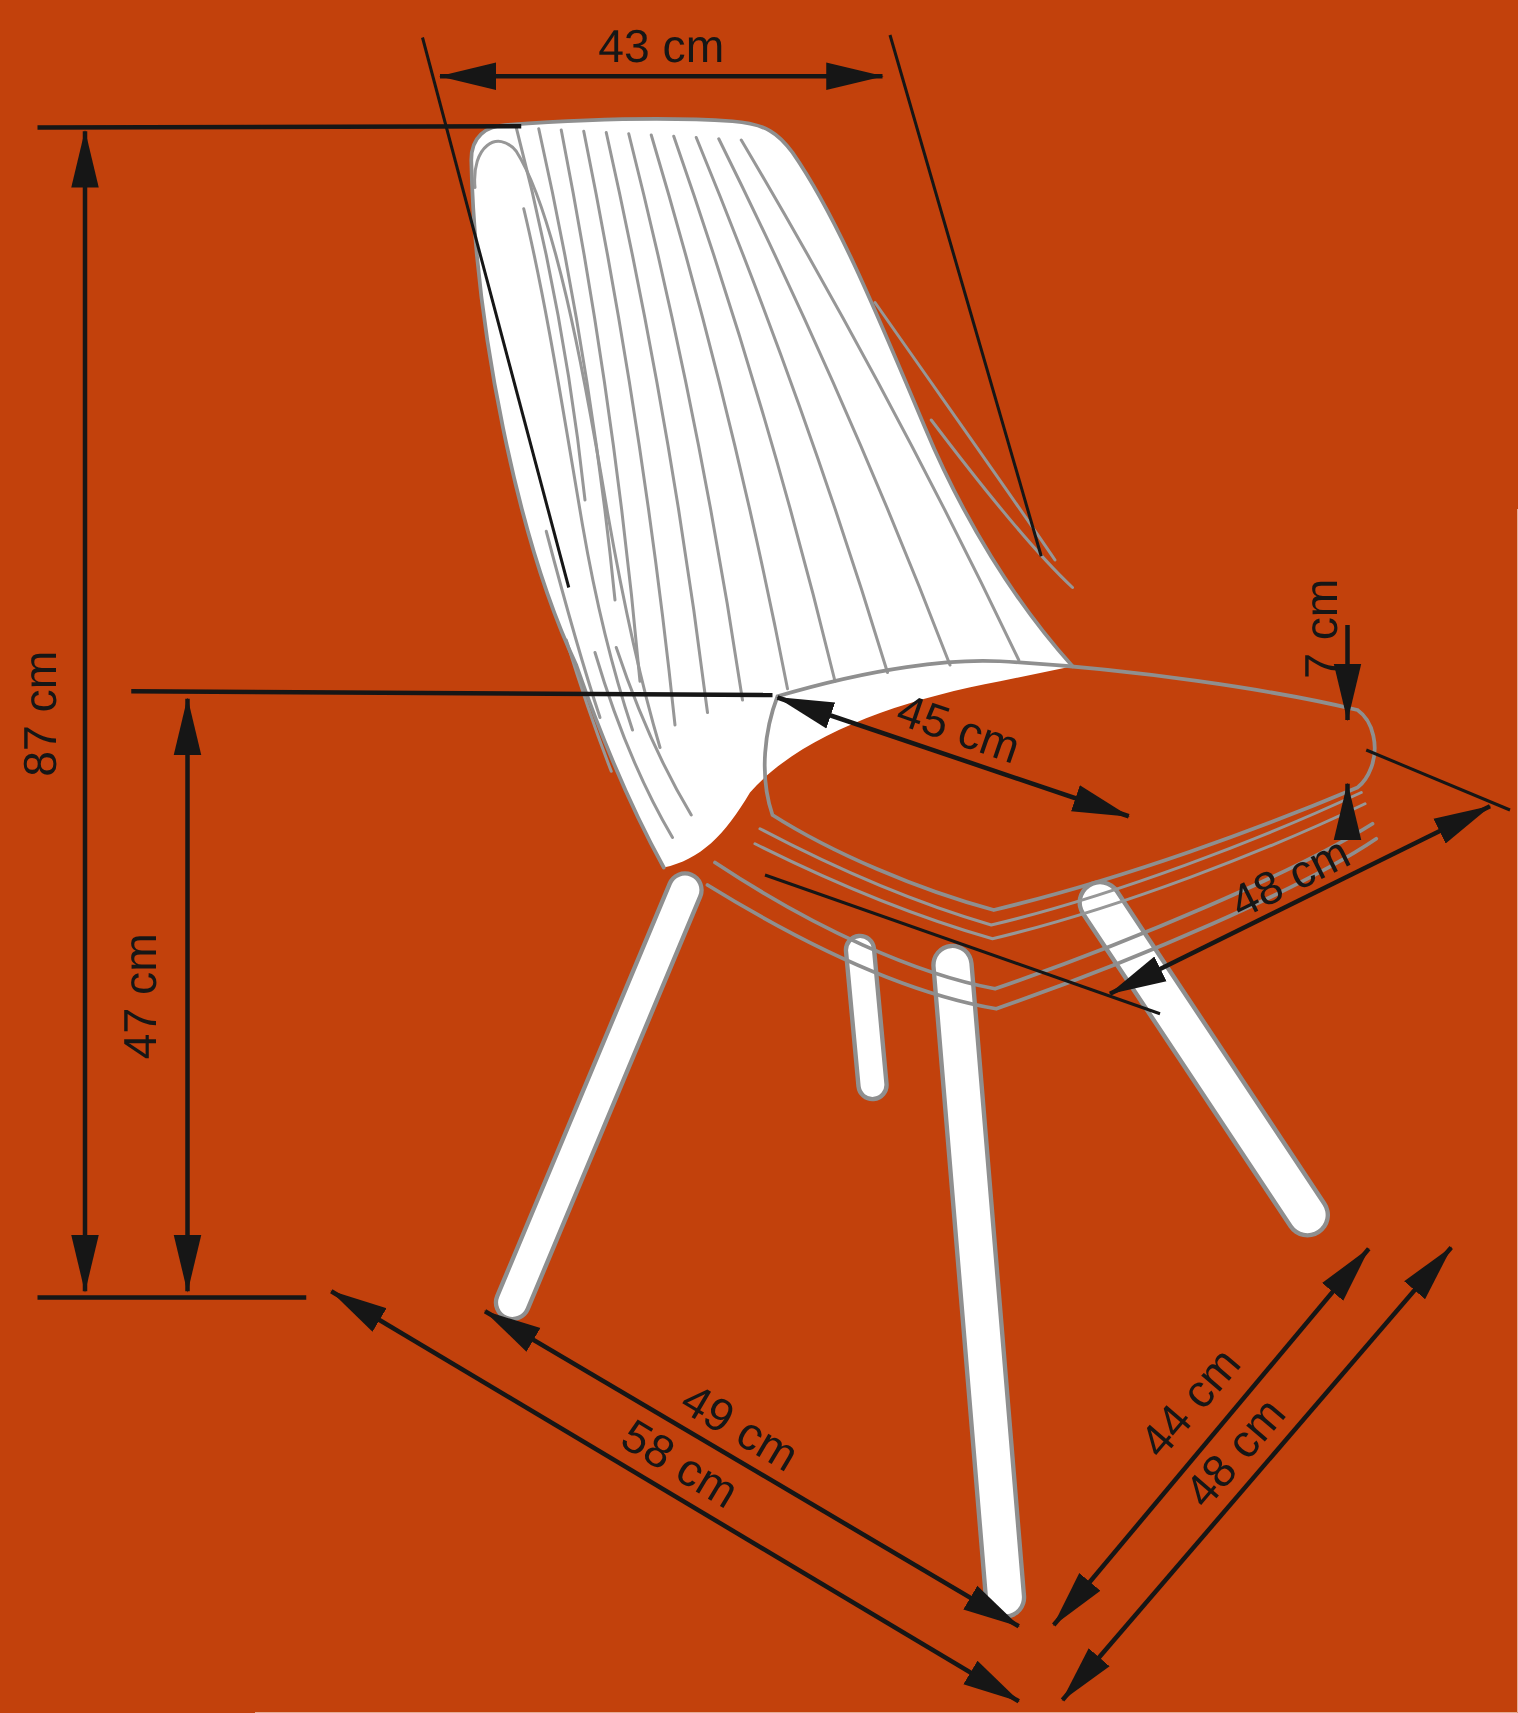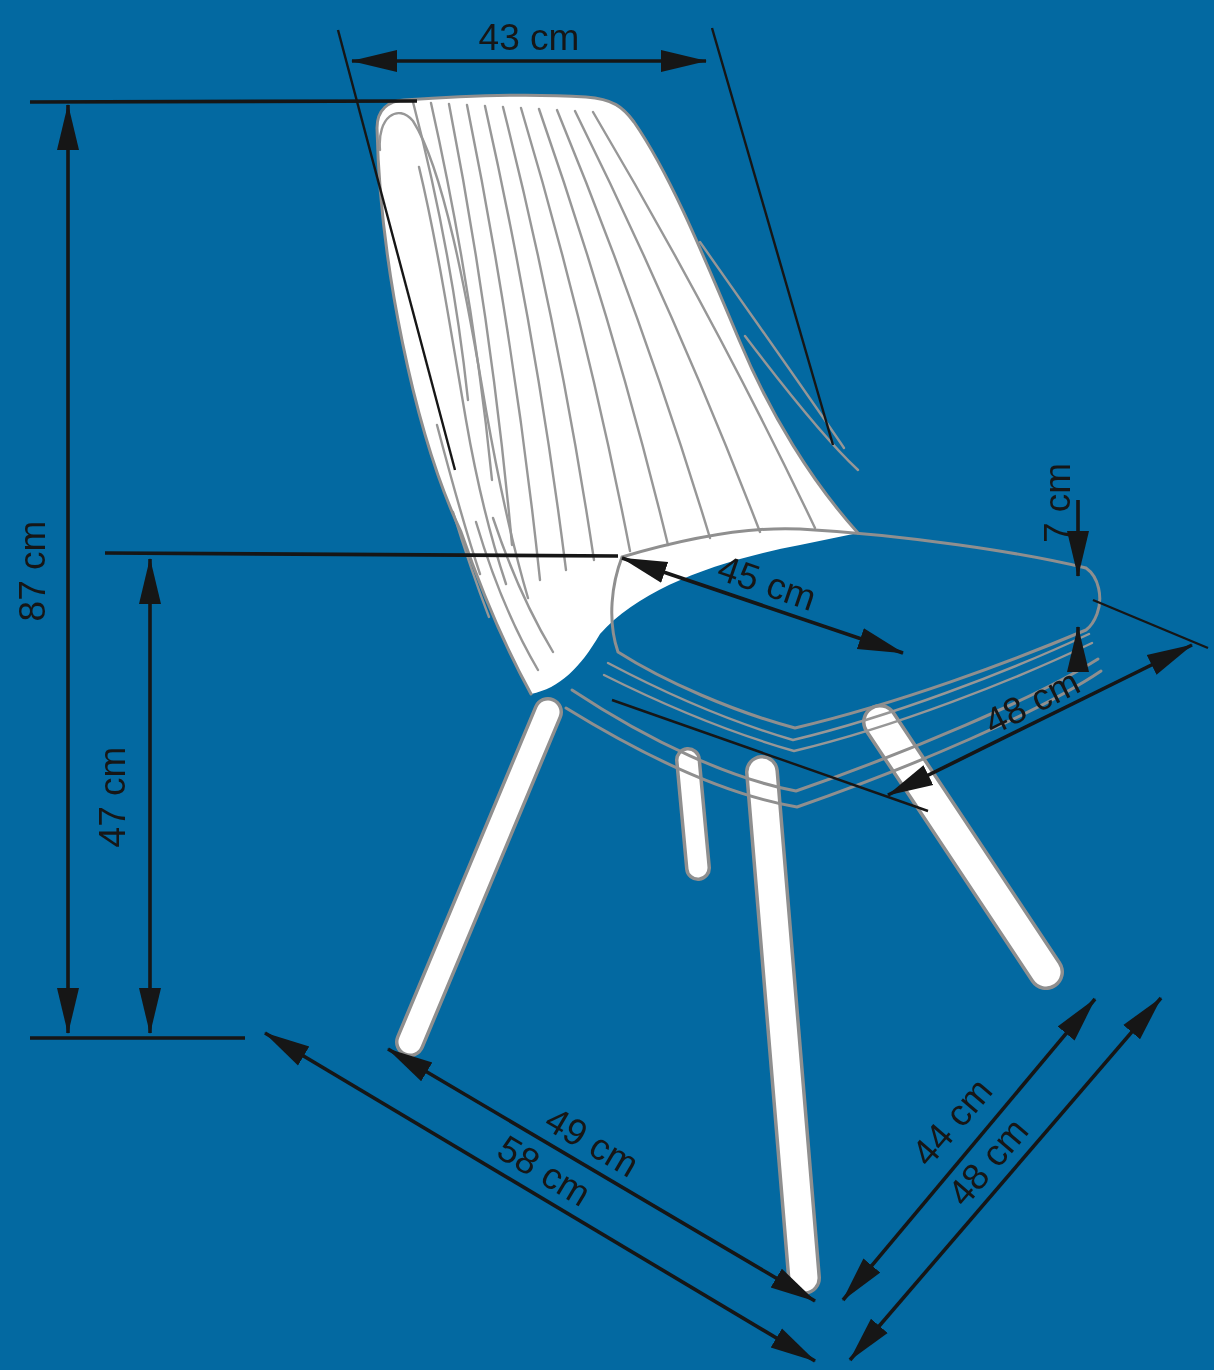--- a/index.html
+++ b/index.html
@@ -1,16 +1,16 @@
 <!DOCTYPE html>
 <html><head>
 <meta charset="utf-8">
 <style>
   html,body{margin:0;padding:0;background:#ffffff;}
-  .stage{position:relative;width:1214px;height:1370px;background:#0369a1;overflow:hidden;}
+  .stage{position:relative;width:1214px;height:1370px;background:#c2410c;overflow:hidden;}
   svg{display:block;}
   .dimtext{
     font-family:"Liberation Sans", sans-serif;
     font-size:37px;
     fill:#161616;
     text-anchor:middle;
   }
   .chairline{stroke:#8f8f8f;fill:none;stroke-width:3;stroke-linecap:round;}
   .chairthin{stroke:#979797;fill:none;stroke-width:2.4;stroke-linecap:round;}
   .legouter{stroke:#8f8f8f;stroke-linecap:round;fill:none;}

